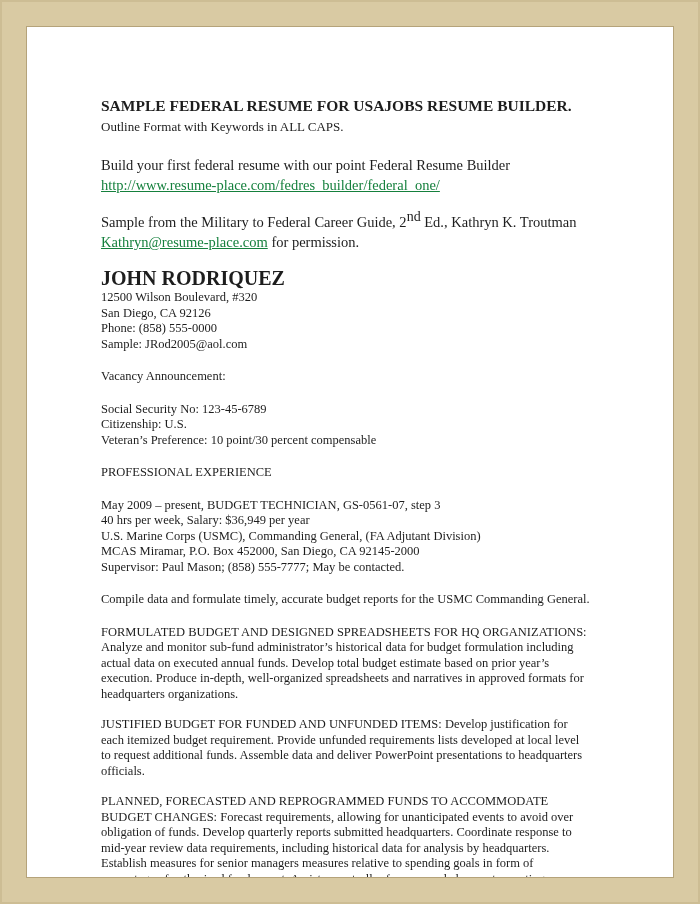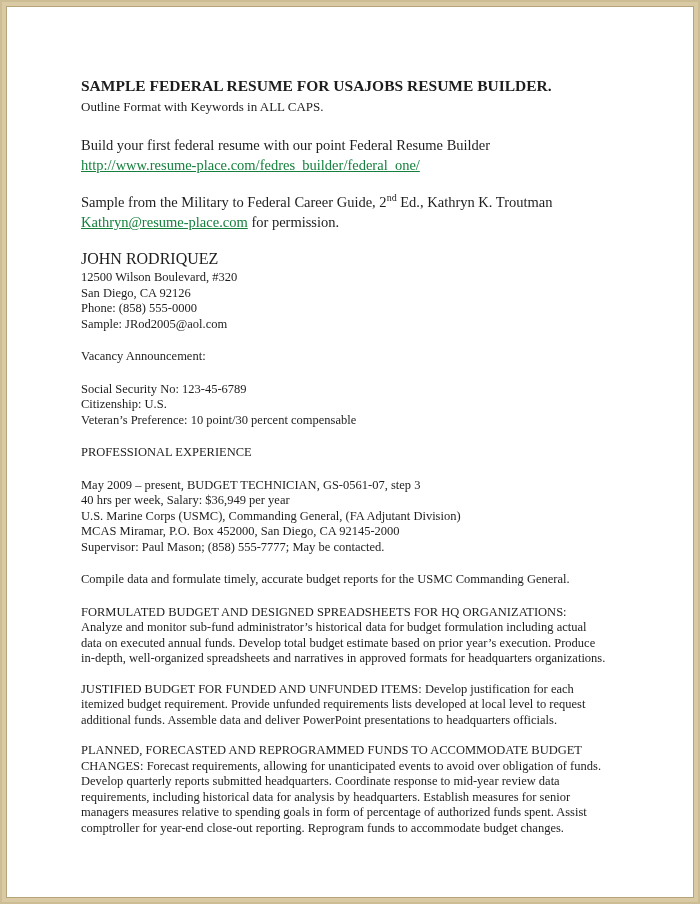--- a/index.html
+++ b/index.html
@@ -7,21 +7,21 @@
     padding: 0;
     background: #e9e5da;
     font-family: "Liberation Serif", "DejaVu Serif", serif;
   }
   .frame {
     width: 700px;
     height: 904px;
     box-sizing: border-box;
     background: #d9caa3;
     border: 2px solid #cdbd94;
-    padding: 4px;
+    padding: 24px;
     margin: 0 auto;
   }
   .page {
     width: 100%;
     height: 100%;
     box-sizing: border-box;
     background: #ffffff;
     border: 1px solid #b5a37a;
     padding: 68px 68px 30px 74px;
     overflow: hidden;
@@ -47,30 +47,30 @@
   }
   .body-text {
     font-size: 12.5px;
     line-height: 15.5px;
   }
   .line { margin: 0; }
   a.doc-link {
     color: #15803d;
   }
   .candidate-name {
-    font-weight: normal;
-    font-size: 16px;
+    font-weight: bold;
+    font-size: 20px;
     line-height: 19px;
     margin: 0 0 2px 0;
   }
   .para {
     margin: 0 16px 15px 0;
     max-width: 540px;
   }
-  sup { font-size: 10px; line-height: 0; }
+  sup { font-size: 14px; line-height: 0; }
 </style>
 </head>
 <body>
 
 <div class="frame">
   <div class="page">
 
     <div class="block">
       <p class="doc-title">SAMPLE FEDERAL RESUME FOR USAJOBS RESUME BUILDER.</p>
       <p class="doc-subtitle">Outline Format with Keywords in ALL CAPS.</p>

